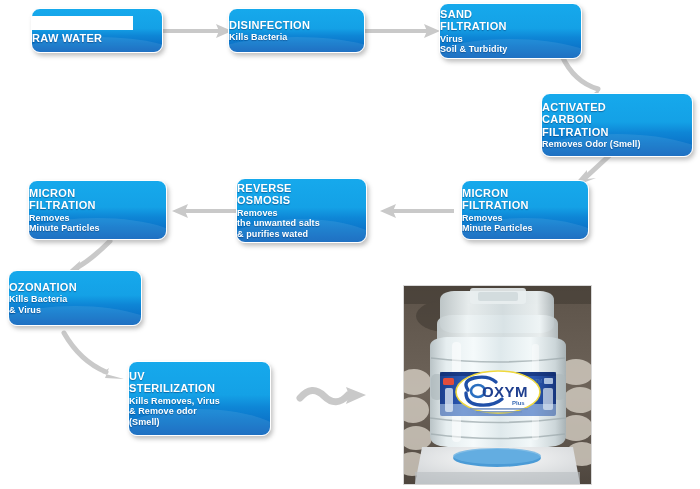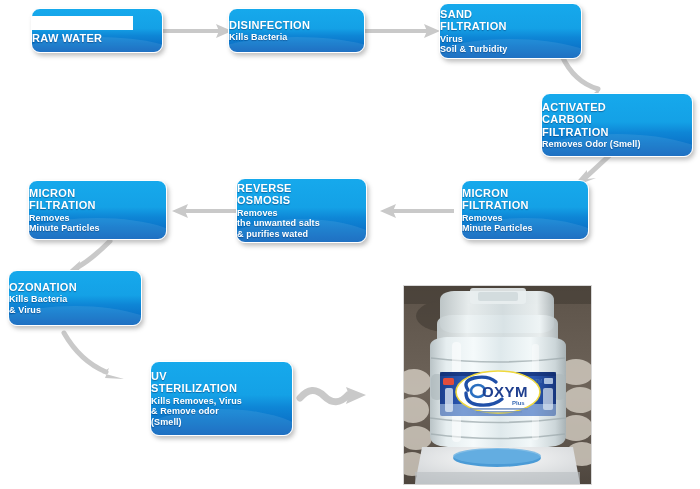--- a/index.html
+++ b/index.html
@@ -82,21 +82,21 @@
 
   
   #node-raw-water            { left: 31px;  top: 8px;   width: 132px; height: 45px; }
   #node-disinfection         { left: 228px; top: 8px;   width: 137px; height: 45px; }
   #node-sand-filtration      { left: 439px; top: 3px;   width: 143px; height: 56px; }
   #node-activated-carbon     { left: 541px; top: 93px;  width: 152px; height: 64px; }
   #node-micron-filtration-1  { left: 461px; top: 180px; width: 128px; height: 60px; }
   #node-reverse-osmosis      { left: 236px; top: 178px; width: 131px; height: 65px; }
   #node-micron-filtration-2  { left: 28px;  top: 180px; width: 139px; height: 60px; }
   #node-ozonation            { left: 8px;   top: 270px; width: 134px; height: 56px; }
-  #node-uv-sterilization     { left: 150px; top: 361px; width: 143px; height: 75px; }
+  #node-uv-sterilization     { left: 128px; top: 361px; width: 143px; height: 75px; }
 
   
   .connector {
     position: absolute;
     z-index: 2;
     pointer-events: none;
   }
 
   
   #bottle-photo {

